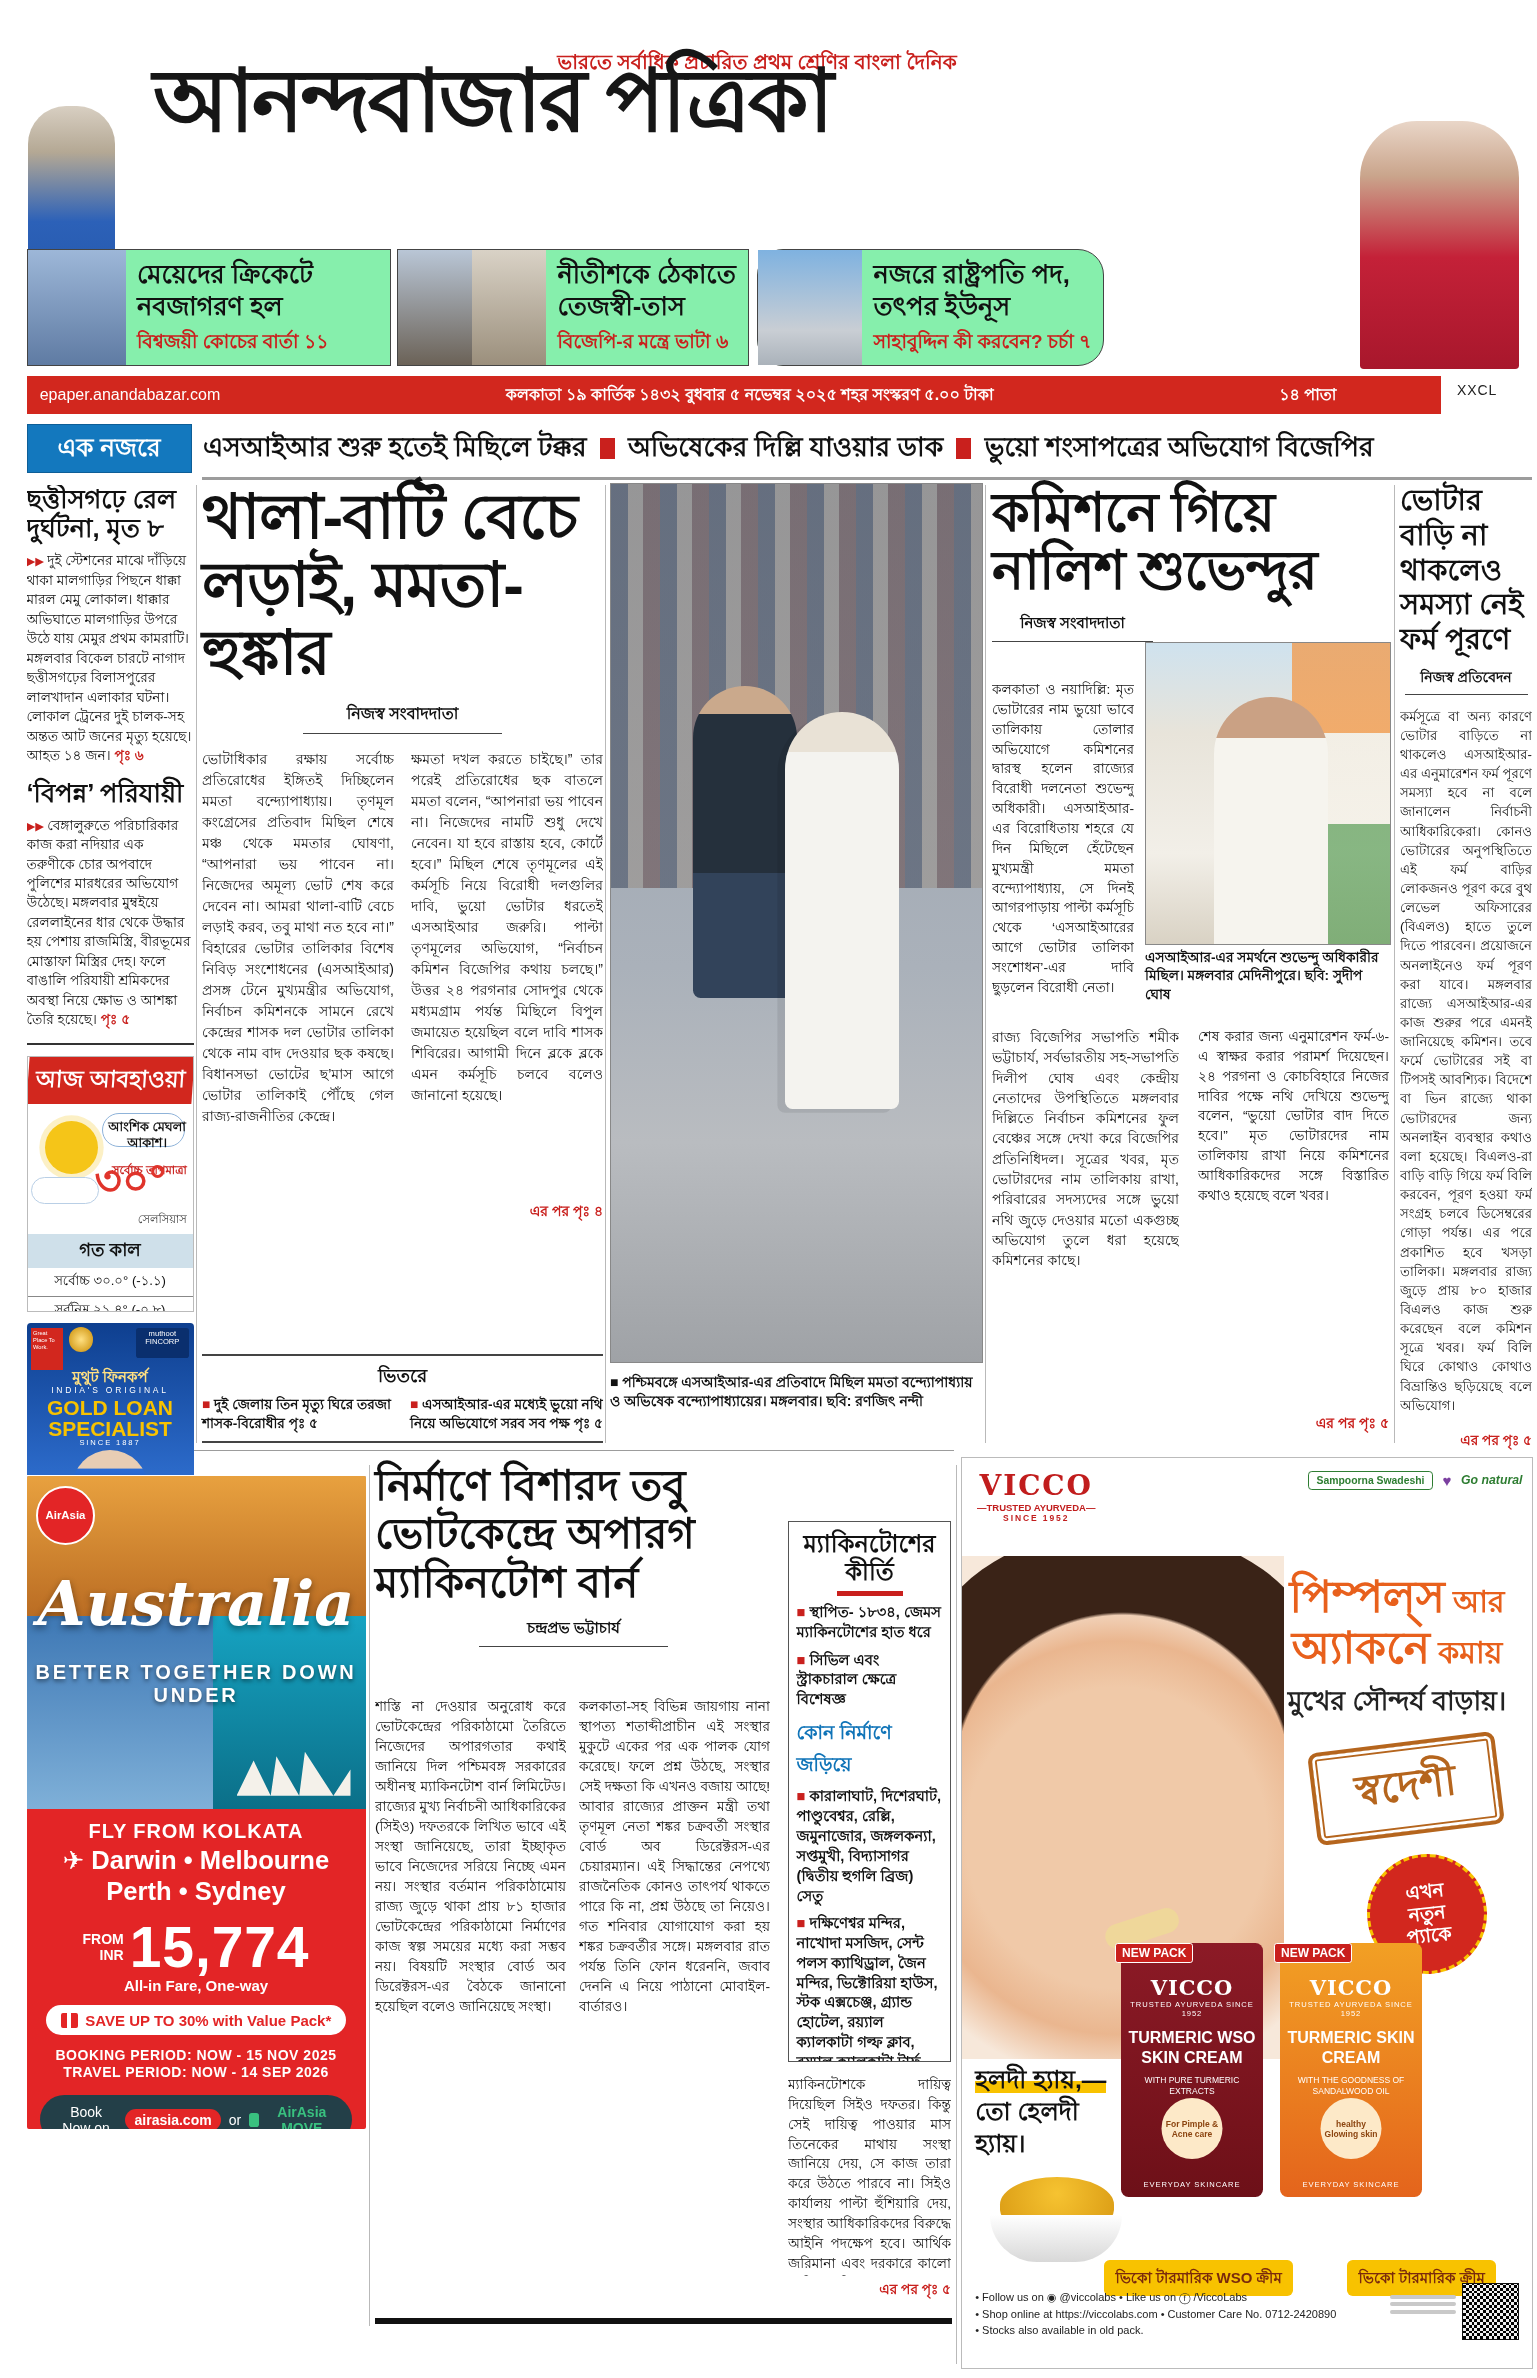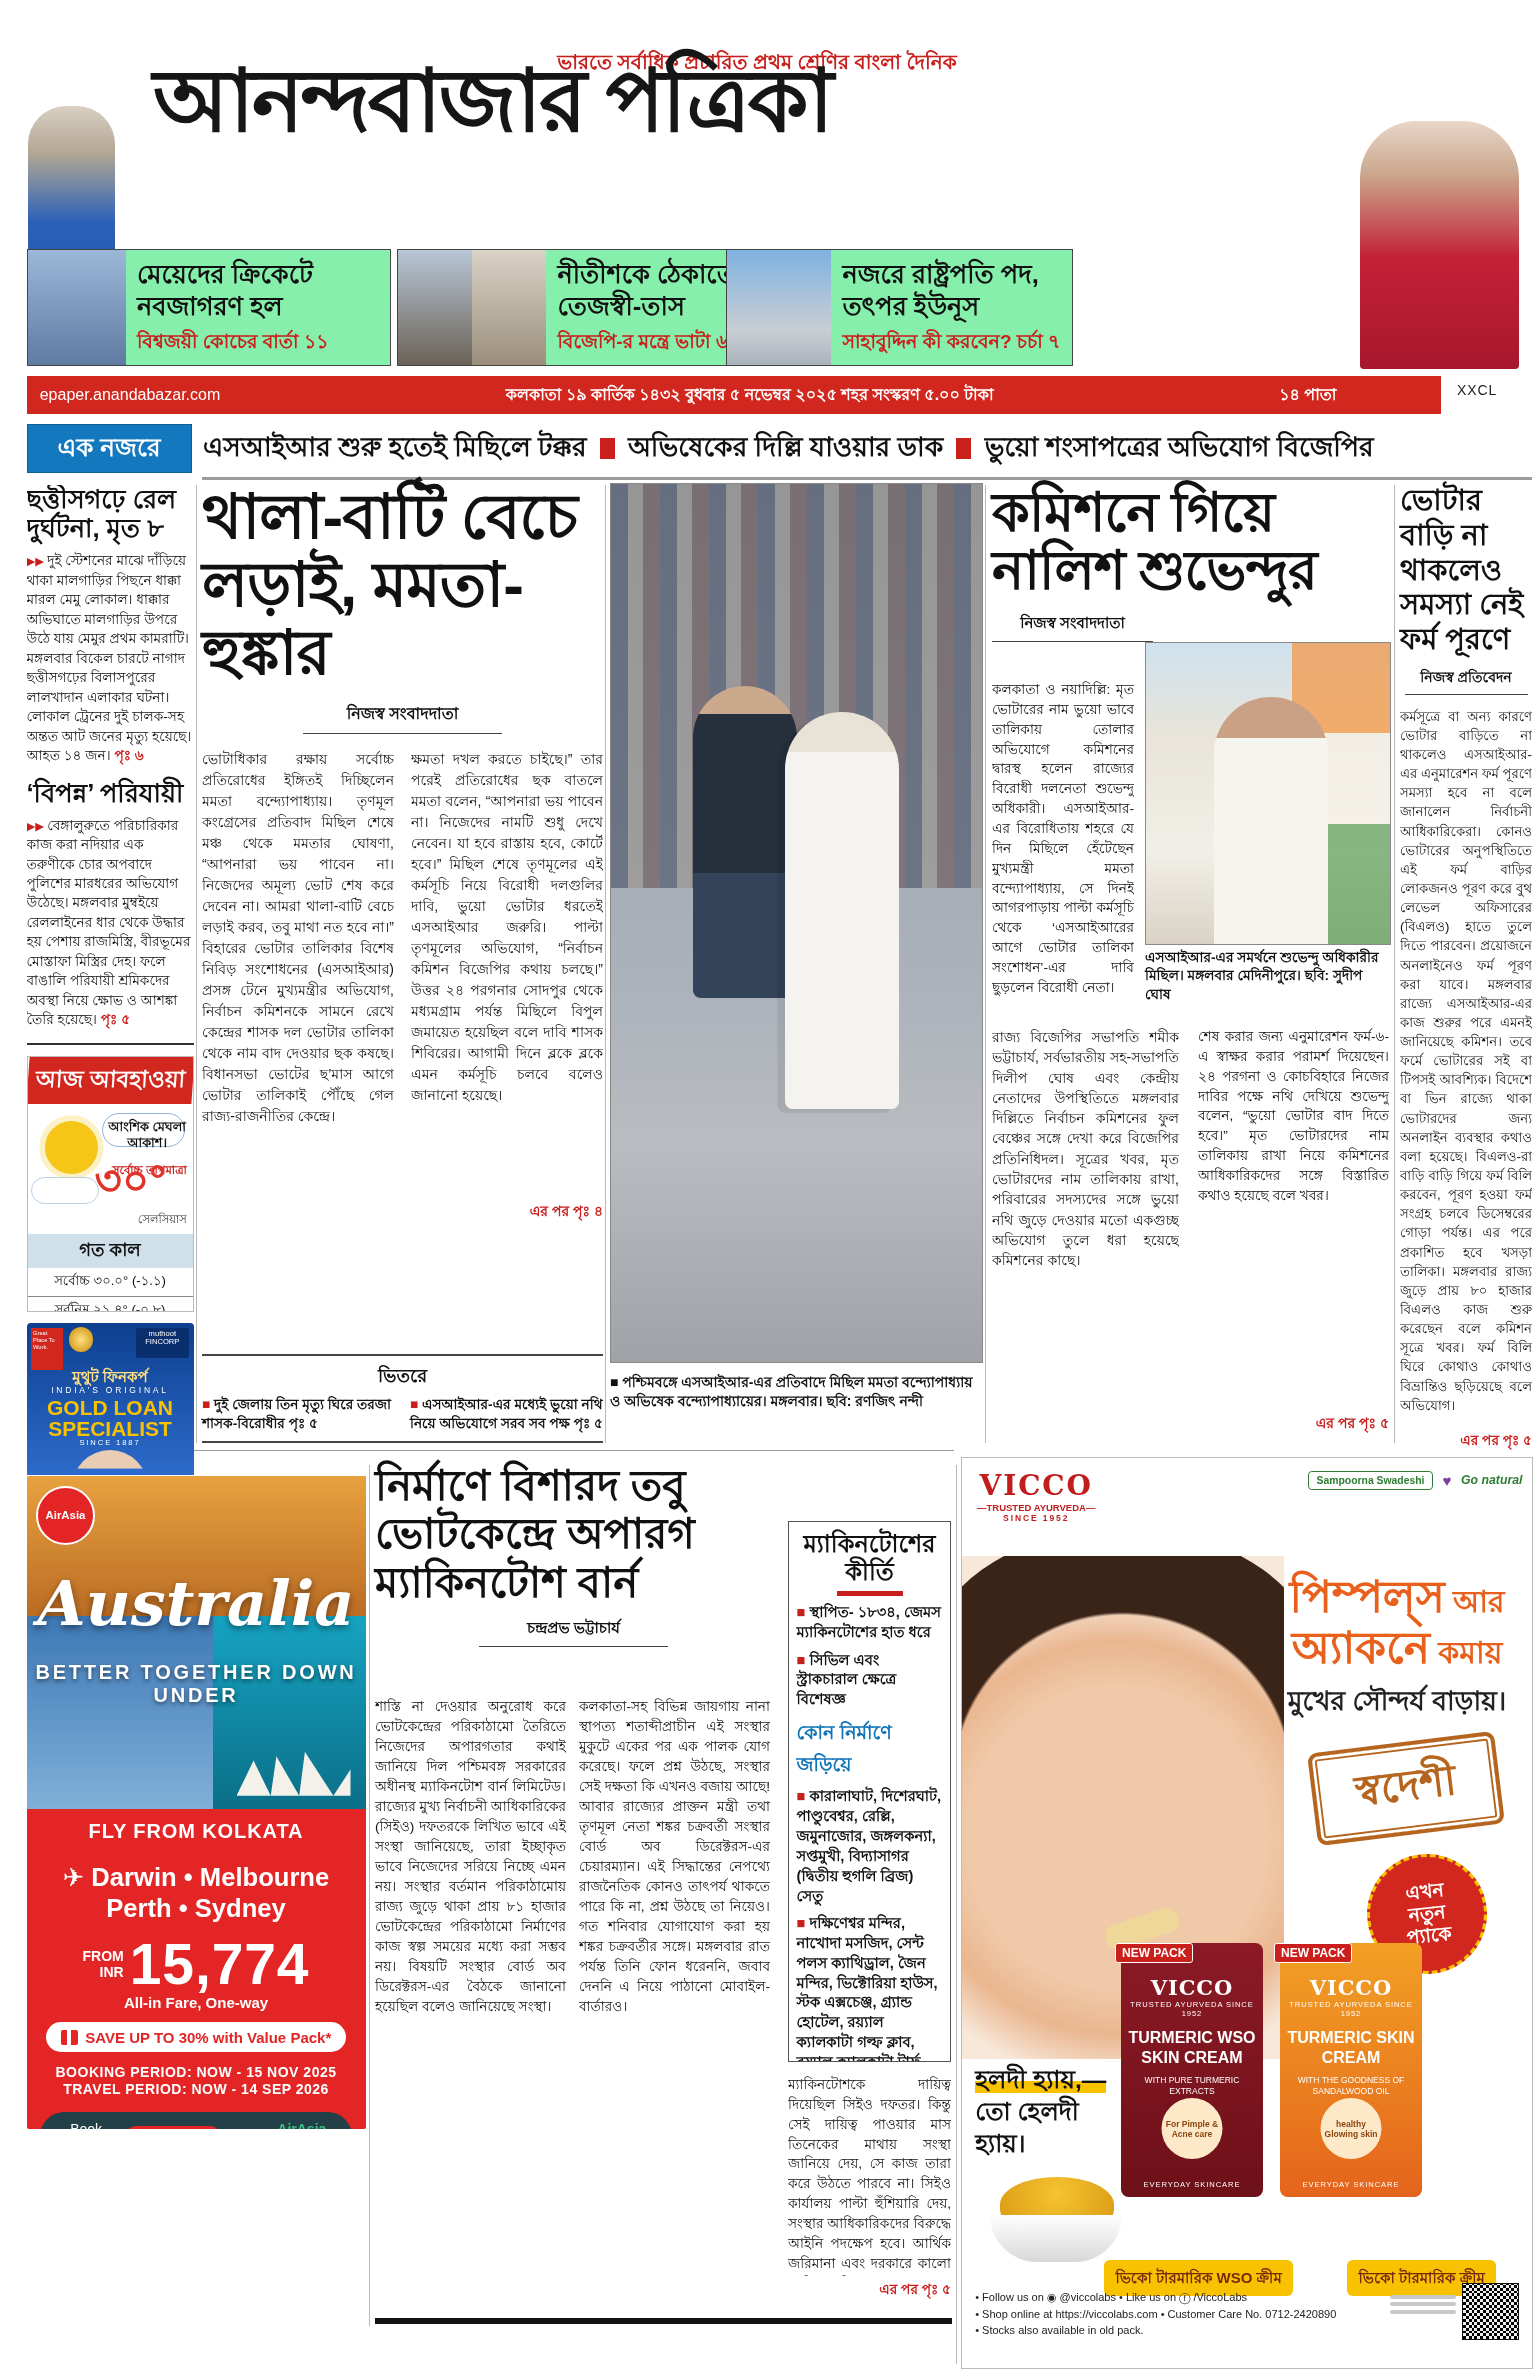--- a/index.html
+++ b/index.html
@@ -121,21 +121,21 @@
   .aa-collage{position:relative;height:333px;background:linear-gradient(180deg,#7fc3e8 0%,#cf8f3c 40%,#d9a254 60%,#1d8ca8 100%);}
   .aa-tile1{position:absolute;left:0;top:0;width:100%;height:44%;background:linear-gradient(180deg,#e8a13f,#b86a22);}
   .aa-tile2{position:absolute;left:0;bottom:0;width:55%;height:58%;background:linear-gradient(180deg,#3e78b5,#7fb0d8);}
   .aa-tile3{position:absolute;right:0;bottom:0;width:45%;height:58%;background:linear-gradient(180deg,#16a3c2,#0b6f88);}
   .aa-opera{position:absolute;right:15px;bottom:13.2px;width:114px;height:44px;background:#f4f1ea;clip-path:polygon(0 100%,15% 20%,30% 100%,35% 10%,55% 100%,60% 0,85% 100%,100% 40%,100% 100%);}
   .aa-logo{position:absolute;left:9.5px;top:9.5px;width:55px;height:55px;border-radius:50%;background:#e32526;border:2.8px solid #fff;color:#fff;font-size:11.4px;font-weight:bold;display:flex;align-items:center;justify-content:center;}
   .aa-script{position:absolute;left:0;top:91px;width:100%;text-align:center;font-family:"DejaVu Serif","Liberation Serif",serif;font-style:italic;font-weight:bold;font-size:62px;color:#fff;text-shadow:0 2.8px 7.6px rgba(0,0,0,.45);}
   .aa-banner{position:absolute;left:0;top:185px;width:100%;text-align:center;font-size:20px;font-weight:900;letter-spacing:2.8px;color:#fff;text-shadow:0 1.9px 4.7px rgba(0,0,0,.55);}
   .aa-red{position:relative;padding:11.4px 13.2px 0 13.2px;color:#fff;text-align:center;}
   .aa-fly{font-size:20px;font-weight:900;letter-spacing:0.9px;}
-  .aa-dest{font-size:25.6px;font-weight:900;margin-top:19px;line-height:1.2;}
+  .aa-dest{font-size:25.6px;font-weight:900;margin-top:2px;line-height:1.2;}
   .aa-fare-row{display:flex;align-items:center;justify-content:center;gap:6px;margin-top:7.6px;}
   .aa-from{font-size:14px;font-weight:bold;text-align:right;line-height:1.2;}
   .aa-fare{font-size:57px;font-weight:900;letter-spacing:0.9px;}
   .aa-note{font-size:15px;font-weight:bold;margin-top:-3.8px;}
   .aa-save{display:inline-flex;align-items:center;gap:7.6px;background:#fff;color:#e32526;font-weight:900;font-size:15px;border-radius:21px;padding:6.6px 15px;margin-top:11.4px;}
   .aa-gift{display:inline-block;width:17px;height:15px;background:#e32526;position:relative;border-radius:1.9px;}
   .aa-gift::after{content:"";position:absolute;left:6.6px;top:0;width:3.8px;height:15px;background:#fff;}
   .aa-period{font-size:14px;font-weight:900;margin-top:11.4px;letter-spacing:0.5px;}
   .aa-period2{font-size:14px;font-weight:900;margin-top:1.9px;letter-spacing:0.5px;}
   .aa-book{display:inline-flex;align-items:center;gap:7.6px;background:#233f48;border-radius:24.6px;padding:8.5px 15px;margin-top:15px;font-size:14px;}
@@ -223,21 +223,21 @@
 
   <div class="abs teaser" style="left:397px;width:350px;">
     <div class="tphoto" style="width:74px;background:linear-gradient(180deg,#b9c6d6,#6b6257);"></div>
     <div class="tphoto" style="width:74px;background:linear-gradient(180deg,#d9d2c6,#9b8f7c);"></div>
     <div class="ttext">
       <div class="thead">নীতীশকে ঠেকাতে তেজস্বী-তাস</div>
       <div class="tkick">বিজেপি-র মন্ত্রে ভাটা ৬</div>
     </div>
   </div>
 
-  <div class="abs teaser" style="left:726px;width:345px;">
+  <div class="abs teaser" style="left:757px;width:345px;border-radius:26px;">
     <div class="tphoto" style="width:104px;background:linear-gradient(180deg,#7fb2e0,#c9ced4 70%,#aab2ba);"></div>
     <div class="ttext">
       <div class="thead">নজরে রাষ্ট্রপতি পদ, তৎপর ইউনূস</div>
       <div class="tkick">সাহাবুদ্দিন কী করবেন? চর্চা ৭</div>
     </div>
   </div>
 
 
   <div class="abs datebar">
     <span class="dsite">epaper.anandabazar.com</span>

